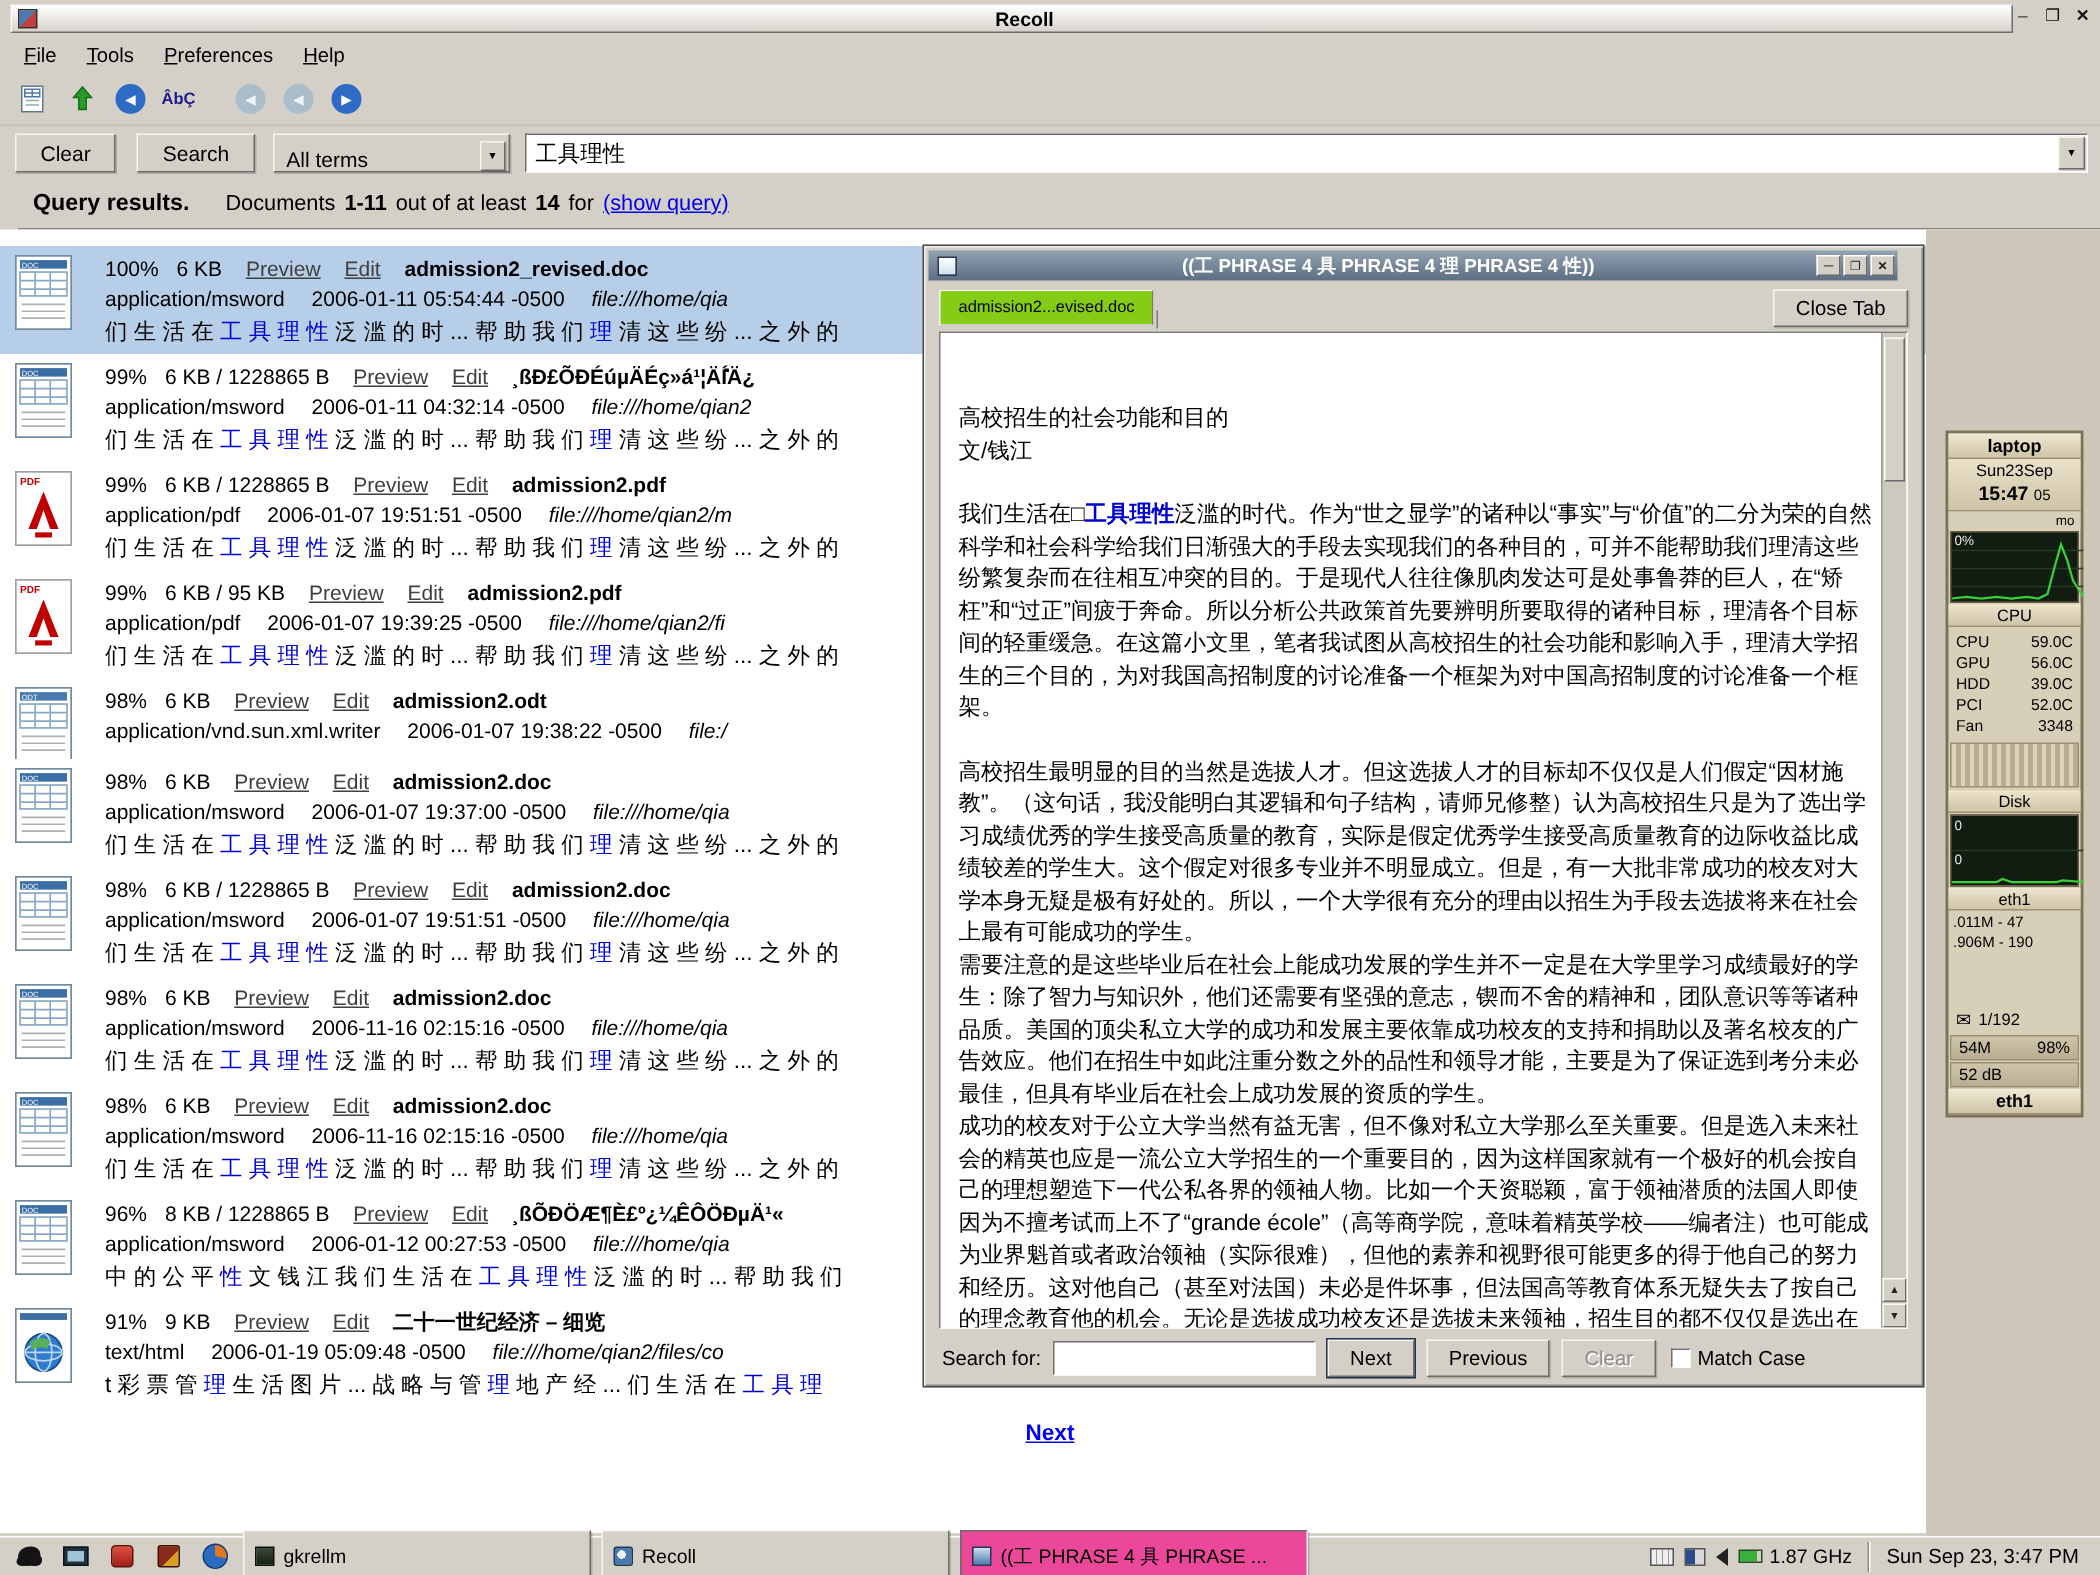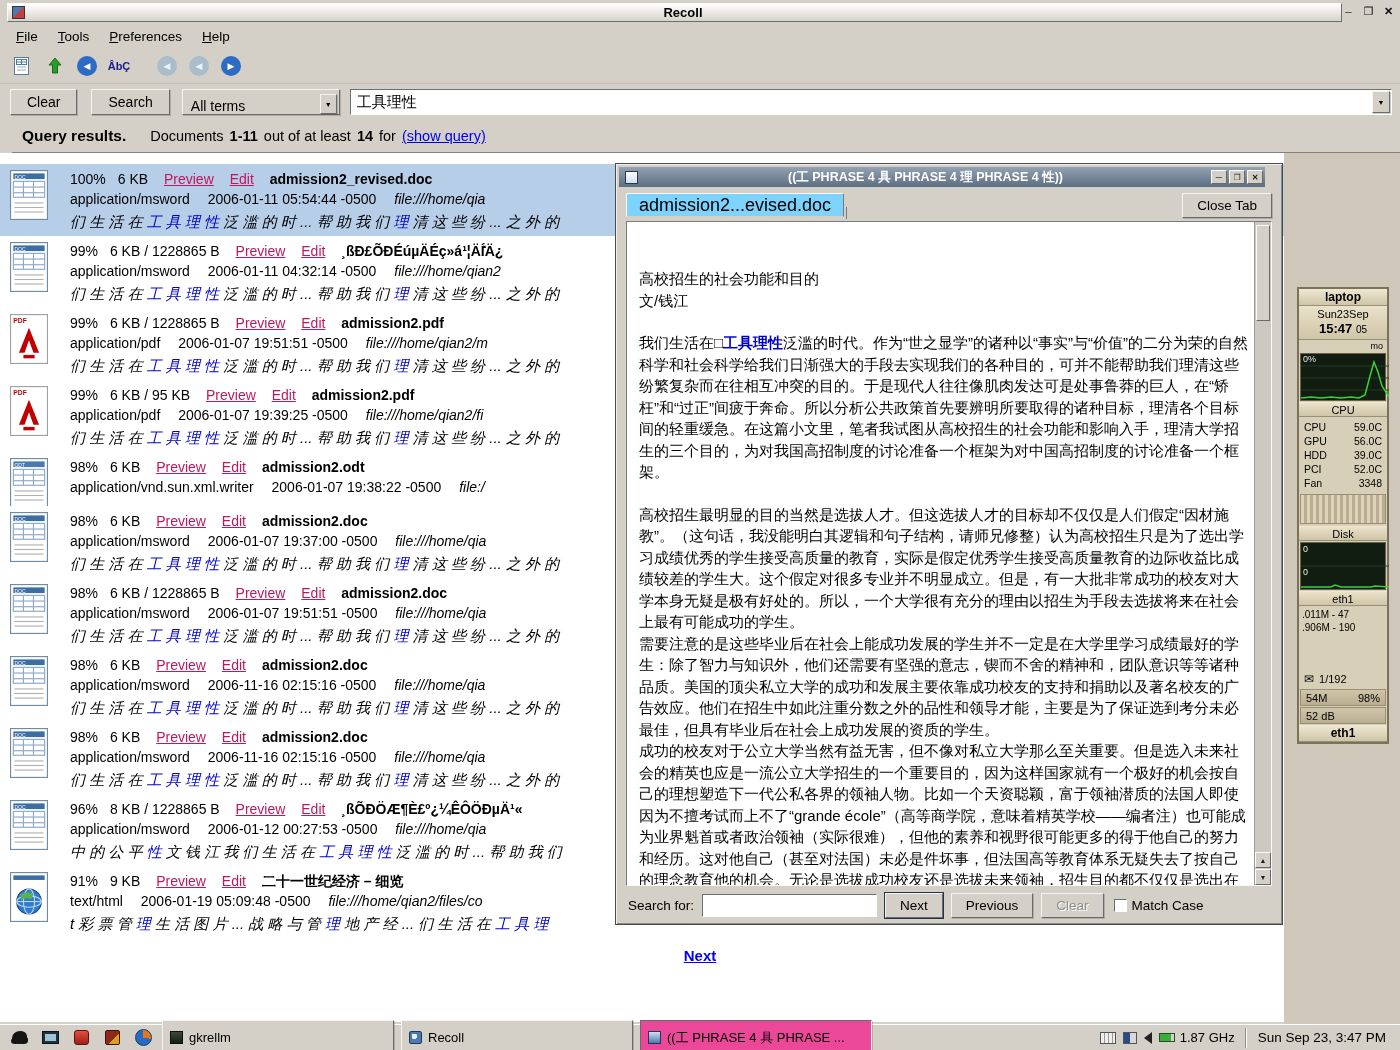--- a/index.html
+++ b/index.html
@@ -48,26 +48,26 @@
   .link{color:#0000ee;text-decoration:underline;cursor:pointer;}
 
   .results{position:absolute;left:0;top:153px;right:0;height:869px;background:#fff;overflow:hidden;padding-top:11px;}
   .rrow{display:flex;padding:5px 0 0 10px;height:72px;overflow:hidden;}
   .rrow.nosnip{height:54px;}
   .rrow.sel{background:#b7cee8;}
   .ficon{width:38px;margin-right:22px;flex:none;padding-top:1px;}
   .l1,.l2{font-size:14px;line-height:20px;white-space:nowrap;}
   .l1 .score{margin-right:8px;}
   .l1 .size{margin-right:12px;}
-  .lnk{color:#be185d;text-decoration:underline;margin-right:12px;cursor:pointer;}
+  .lnk{color:#404040;text-decoration:underline;margin-right:12px;cursor:pointer;}
   .rtitle{font-weight:bold;}
   .l2 .mime{margin-right:14px;}
   .l2 .rdate{margin-right:14px;}
   .rurl{font-style:italic;}
-  .snippet{font-size:15px;line-height:25px;white-space:nowrap;font-style:italic;}
+  .snippet{font-size:15px;line-height:25px;white-space:nowrap;}
   .hl{color:#0000cc;}
   .nextrow{text-align:center;margin-top:9px;}
   .nextrow a{font-weight:bold;font-size:15px;}
 
   
   .strip{position:absolute;left:1284px;top:153px;width:116px;height:871px;background:#cfc8ba;z-index:10;}
   .gk{position:absolute;left:1297px;top:287px;width:92px;z-index:20;background:#d8cfb8;border:2px solid #7c7258;font-size:11px;}
   .gk-host{height:17px;line-height:17px;text-align:center;font-weight:bold;font-size:12px;background:linear-gradient(#efe8d2,#cfc5a8);border-bottom:1px solid #9a8f74;}
   .gk-clock{text-align:center;padding:2px 0 1px 0;background:linear-gradient(#e9e1c9,#cfc5a8);border-bottom:1px solid #9a8f74;}
   .gk-date{font-size:11px;line-height:13px;}
@@ -89,21 +89,21 @@
   .envelope::before{content:"✉";font-size:12px;}
   .gk-meter{display:flex;justify-content:space-between;align-items:center;height:17px;margin:1px;padding:0 5px;border:1px solid #9a8f74;background:linear-gradient(#cfc5a8,#b9ae91);font-size:11px;}
 
   
   .pwin{position:absolute;left:615px;top:163px;width:668px;height:762px;background:#d4d0c8;border:1px solid #4a4a4a;box-shadow:inset 1px 1px 0 #f0efec,inset -1px -1px 0 #8a8a8a;display:flex;flex-direction:column;z-index:30;}
   .ptitle{height:20px;margin:3px 17px 0 3px;background:linear-gradient(#94a2b2,#5c6e82);display:flex;align-items:center;padding:0 2px;}
   .pticon{width:13px;height:13px;margin:0 4px;background:linear-gradient(#fff,#cfe0f0);border:1px solid #2a3a4a;}
   .pttext{flex:1;text-align:center;color:#fff;font-weight:bold;font-size:12.5px;white-space:nowrap;overflow:hidden;}
   .ptbtn{width:16px;height:14px;margin-left:2px;background:#d4d0c8;border:1px solid;border-color:#fff #6a6a6a #6a6a6a #fff;display:flex;align-items:center;justify-content:center;font-size:8px;color:#222;}
   .ptabs{height:32px;display:flex;align-items:center;padding:4px 10px 0 10px;}
-  .ptab{height:24px;line-height:22px;padding:0 12px;font-size:18px;background:#7dd3fc;border:1px solid;border-color:#fbfaf8 #7a7a7a #d4d0c8 #fbfaf8;border-radius:2px 2px 0 0;}
+  .ptab{height:24px;line-height:22px;padding:0 12px;font-size:11px;background:#84cc16;border:1px solid;border-color:#fbfaf8 #7a7a7a #d4d0c8 #fbfaf8;border-radius:2px 2px 0 0;}
   .ptab-edge{width:10px;height:24px;border-bottom:0;border-left:1px solid #7a7a7a;margin-left:2px;height:12px;align-self:flex-end;}
   .closetab{margin-left:auto;height:25px;padding:0 14px;font-size:13.5px;}
   .pmain{flex:1;margin:2px 10px 0 10px;background:#fff;border:1px solid;border-color:#7a7a7a #fbfaf8 #fbfaf8 #7a7a7a;display:flex;overflow:hidden;}
   .pdoc{flex:1;padding:46px 4px 0 12px;font-size:15px;line-height:21.5px;overflow:hidden;}
   .pdoc .blank{height:21px;}
   .term{color:#0000cc;font-weight:bold;}
   .pscroll{width:17px;background:#cdc9c1;border-left:1px solid #9a9a9a;position:relative;flex:none;}
   .pthumb{position:absolute;left:1px;right:1px;top:3px;height:96px;background:#d4d0c8;border:1px solid;border-color:#fbfaf8 #6a6a6a #6a6a6a #fbfaf8;}
   .sarr{position:absolute;left:0;right:0;height:16px;background:#d4d0c8;border:1px solid;border-color:#fbfaf8 #6a6a6a #6a6a6a #fbfaf8;display:flex;align-items:center;justify-content:center;font-size:7px;color:#222;}
   .sarr.up{bottom:17px;} .sarr.up::before{content:"▲";}

